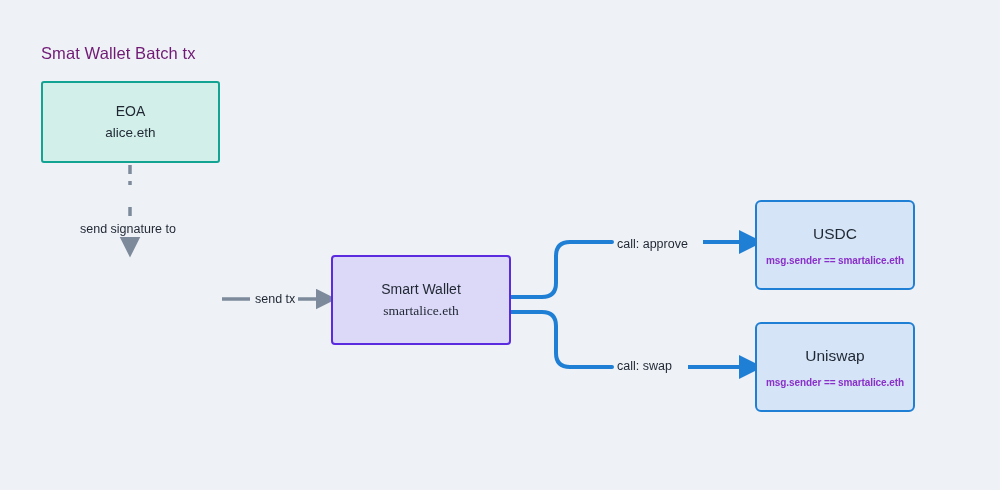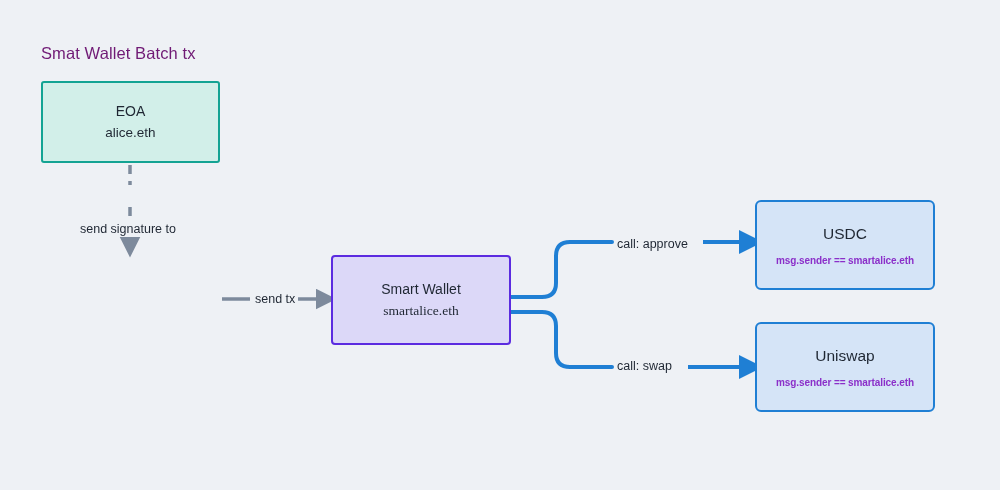--- a/index.html
+++ b/index.html
@@ -94,21 +94,21 @@
     line-height: 21px;
   }
   #node-smartwallet .line2 {
     font-size: 13.5px;
     color: #1f2733;
     line-height: 21px;
     font-family: Liberation Serif, serif;
   }
   
   .node-contract {
-    width: 180px;
+    width: 160px;
     height: 90px;
     background: #d5e4f7;
     border: 2px solid #1f7fd4;
     border-radius: 6px;
   }
   #node-usdc {
     left: 755px;
     top: 200px;
   }
   #node-uniswap {

